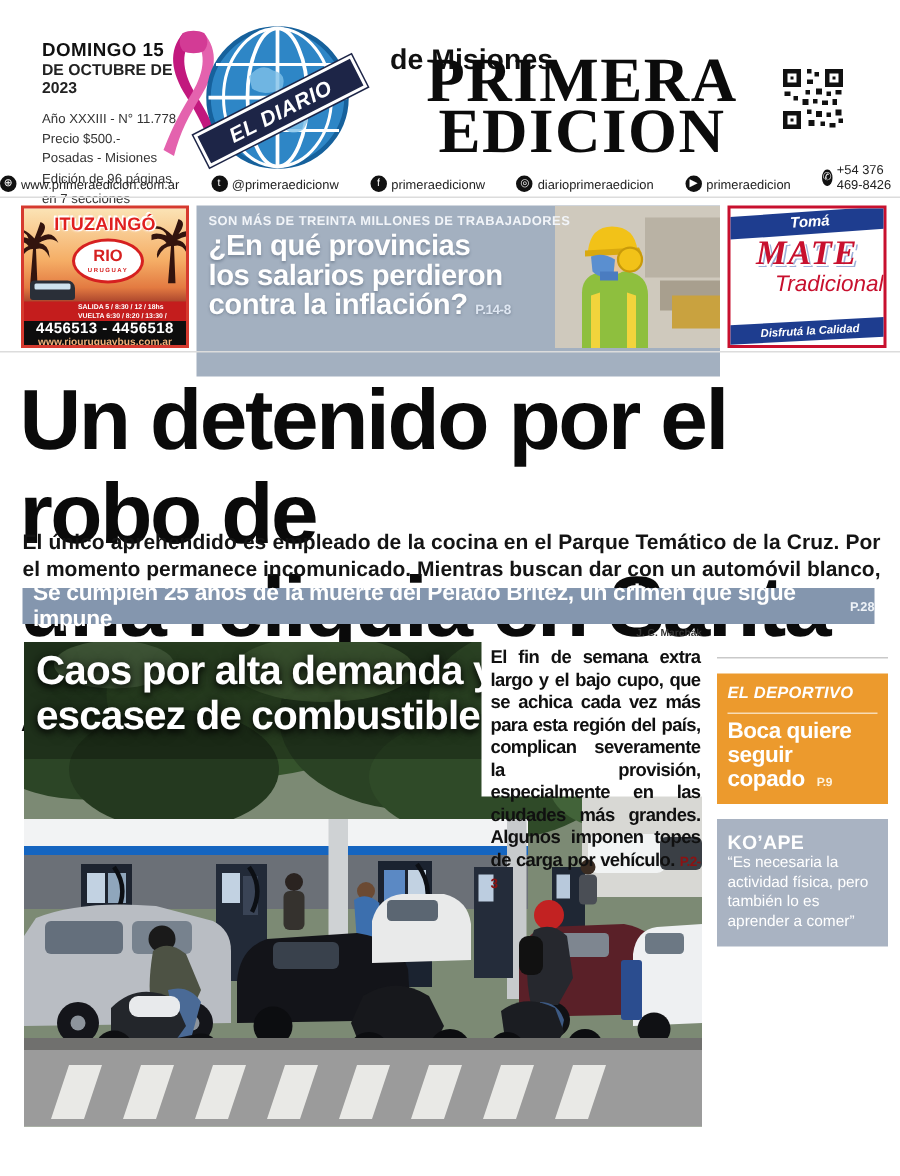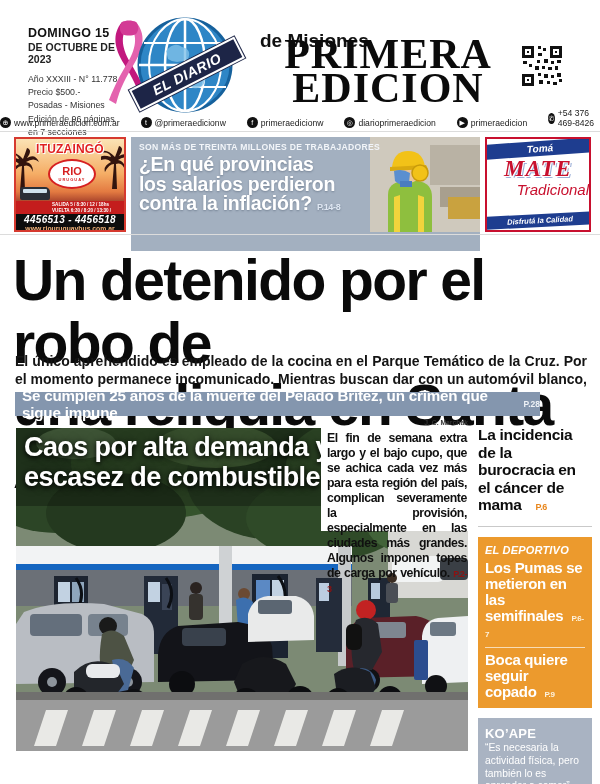--- a/index.html
+++ b/index.html
@@ -42,21 +42,21 @@
     text-shadow:0 0 2px #fff,0 0 2px #fff,1px 1px 0 #fff,-1px -1px 0 #fff; }
   .itz-oval { position:absolute; left:32px; top:20px; width:48px; height:30px; background:#fff;
     border:2px solid #d62020; border-radius:50%; display:flex; flex-direction:column; align-items:center; justify-content:center; }
   .itz-oval .r1 { color:#d62020; font-weight:bold; font-size:11px; line-height:1; }
   .itz-oval .r2 { color:#d62020; font-weight:bold; font-size:4px; letter-spacing:1px; line-height:1; margin-top:1px; }
   .itz-bus { position:absolute; left:4px; top:48px; width:30px; height:13px; background:#2a2f38; border-radius:3px 5px 2px 2px; }
   .itz-bus:before { content:""; position:absolute; left:3px; top:2px; width:24px; height:4px; background:#cfe2ee; border-radius:1px; }
   .itz-stripe { position:absolute; left:0; top:62px; width:100%; height:13px; background:#c41d1d;
     color:#fff; font-size:4.6px; line-height:1.3; padding:1px 2px 0 36px; font-weight:bold; }
   .itz-black { position:absolute; left:0; top:75px; width:100%; height:20px; background:#0d0d0d; text-align:center; }
-  .itz-black .ph { color:#fff; font-weight:bold; font-size:10px; letter-spacing:.3px; line-height:11px;font-style:italic; }
+  .itz-black .ph { color:#fff; font-weight:bold; font-size:10px; letter-spacing:.3px; line-height:11px; }
   .itz-black .web { color:#f0b27a; font-weight:bold; font-size:6.8px; line-height:7px; }
   .palm { position:absolute; color:#2f120d; font-size:26px; line-height:1; }
 
   .ad-promo { position:absolute; left:131px; top:137px; width:349px; height:114px; background:#a3b0c0; overflow:hidden; }
   .promo-text { position:absolute; left:8px; top:5px; width:255px; z-index:2; }
   .promo-kicker { color:#f2f5f9; font-size:8.6px; font-weight:bold; letter-spacing:.3px; }
   .promo-title { color:#fff; font-weight:bold; font-size:19.5px; line-height:1.0; letter-spacing:-.3px; margin-top:3px;
     text-shadow:0 1px 2px rgba(40,55,75,.35); }
   .promo-page { color:#dfe7f2; font-size:9px; font-weight:bold; }
   .promo-photo { position:absolute; right:0; top:0; width:110px; height:95px; }
@@ -77,21 +77,21 @@
   .mate-ribbon-bot span { color:#fff; font-style:italic; font-weight:bold; font-size:7.5px; }
 
   
   .kicker { position:absolute; left:15px; top:237px; width:572px; font-size:11.6px; font-weight:bold; color:#0d0d0d; letter-spacing:.1px; }
   .headline { position:absolute; left:13px; top:249px; width:580px; color:#0a0a0a;
     font-size:57px; font-weight:800; letter-spacing:-1.6px; line-height:1.1; }
   .deck { position:absolute; left:15px; top:352px; width:572px; font-size:14px; font-weight:bold;
     color:#141414; line-height:1.32; text-align:justify; }
   .deck .pg { color:#8c1212; font-size:9.5px; }
 
-  .strip { position:absolute; left:15px; top:392px; width:525px; height:24px; background:#8496ae;
+  .strip { position:absolute; left:15px; top:392px; width:568px; height:24px; background:#8496ae;
     display:flex; align-items:center; padding-left:7px; }
   .strip .t { color:#fff; font-weight:bold; font-size:15.2px; letter-spacing:-.2px; }
   .strip .pg { color:#eef2f7; font-weight:bold; font-size:8.5px; margin-left:5px; }
 
   .credit { position:absolute; left:338px; top:419px; width:130px; text-align:right;
     font-size:6.8px; font-weight:bold; color:#333; }
 
   
   .photo { position:absolute; left:16px; top:428px; width:452px; height:323px; background:#6d7a66; overflow:hidden; }
   .photo-headline { position:absolute; left:8px; top:4px; z-index:3; color:#fff; font-weight:800;
@@ -434,30 +434,24 @@
       </g>
     </svg>
     <div class="photo-headline ml">Caos por alta demanda y
 escasez de combustible</div>
     <div class="photo-textbox">
       <p><span>El fin de semana extra largo y el bajo cupo, que se achica cada vez más para esta región del país, complican severamente la provisión, especialmente en las ciudades más grandes. Algunos imponen topes de carga por vehículo.</span> <span class="pg">P.2-3</span></p>
     </div>
   </div>
 
   <div class="sidebar">
-    <div class="sb-health">
-      <span>La incidencia de la burocracia en el cáncer de mama</span><span class="pg">P.6</span>
-    </div>
     <div class="sb-hr"></div>
 
     <div class="sb-sports">
       <div class="sec">EL DEPORTIVO</div>
-      <div class="item-title">
-        <span>Los Pumas se metieron en las semifinales</span><span class="pg">P.6-7</span>
-      </div>
       <div class="div"></div>
       <div class="item-title">
         <span>Boca quiere seguir copado</span><span class="pg">P.9</span>
       </div>
     </div>
 
     <div class="sb-koape">
       <div class="lbl">KO’APE</div>
       <div class="txt">“Es necesaria la actividad física, pero también lo es aprender a comer”</div>
 

